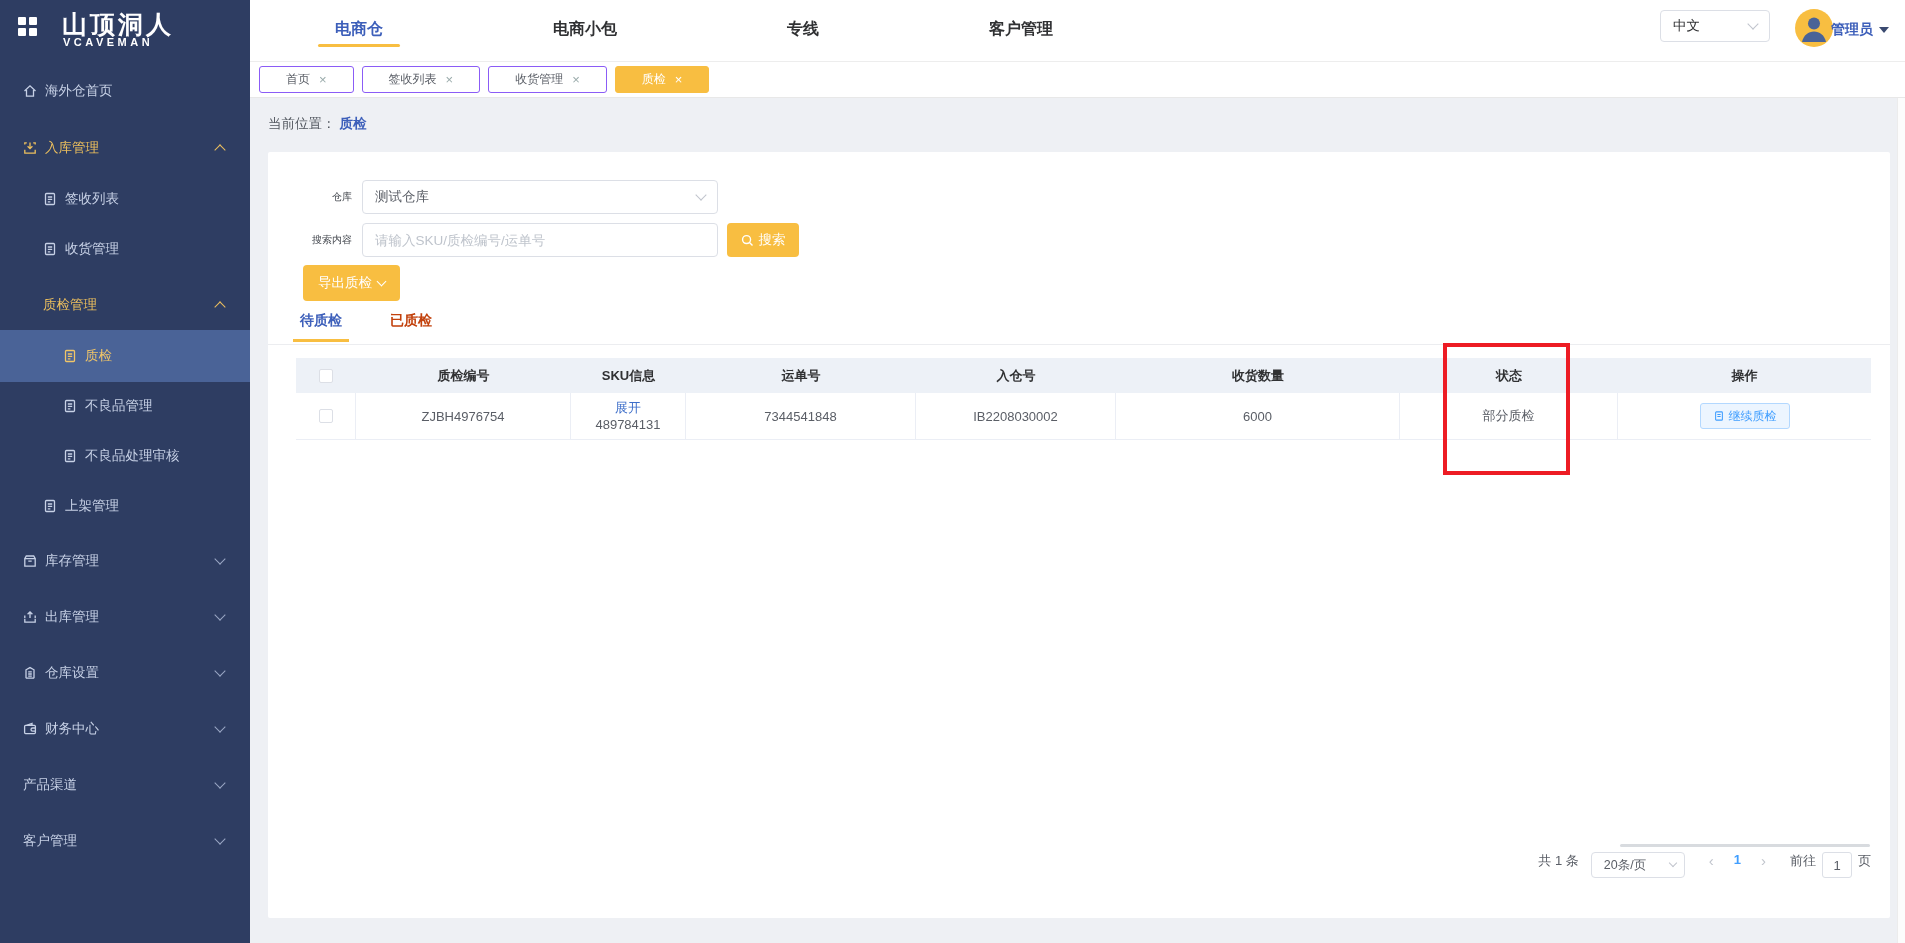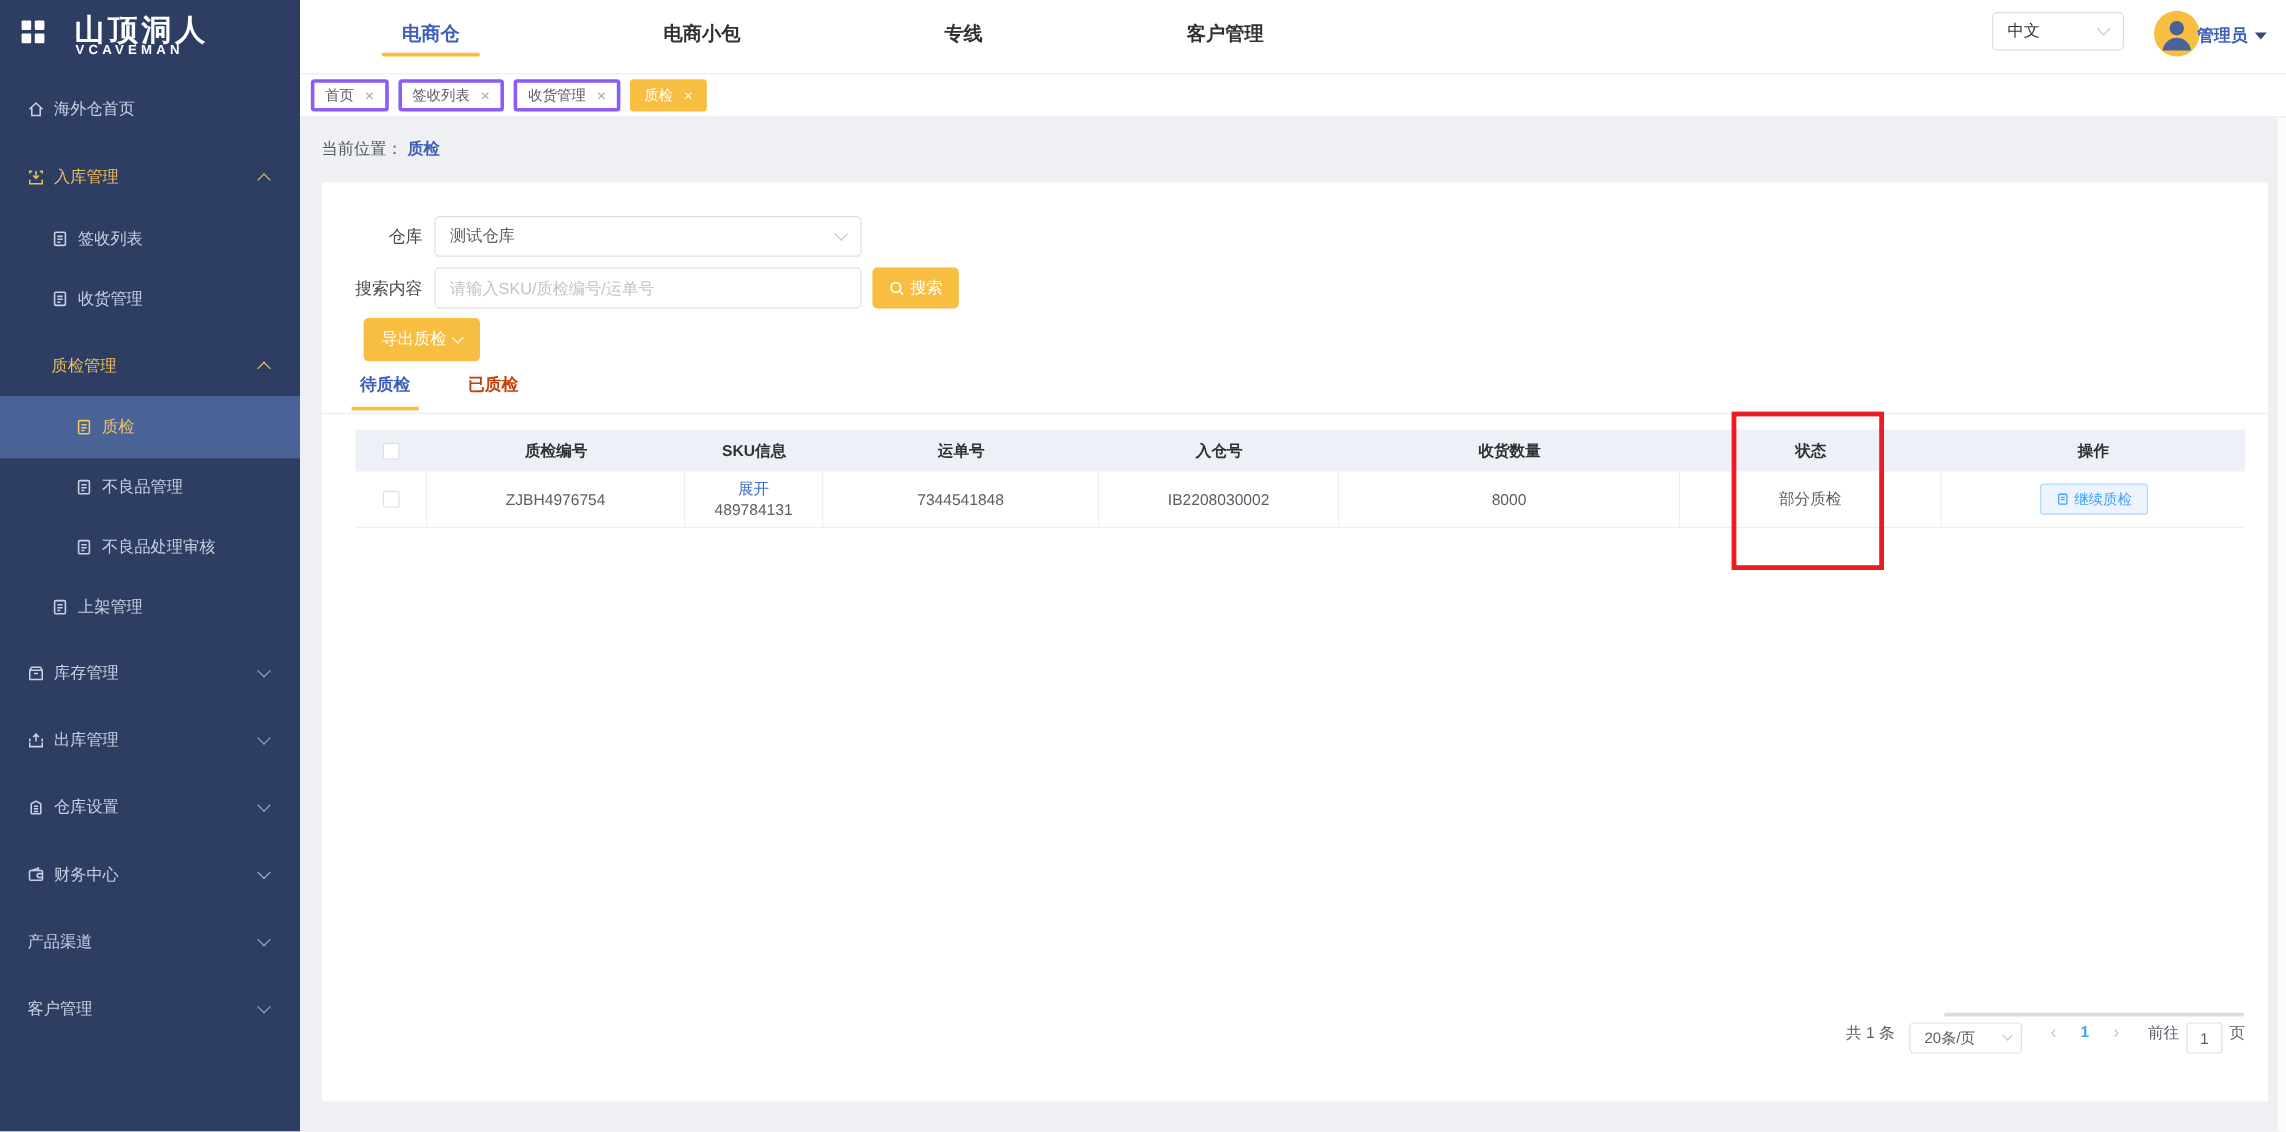--- a/index.html
+++ b/index.html
@@ -42,35 +42,35 @@
                  display:flex; align-items:center; padding:0 12px; font-size:13.5px; color:#303133; cursor:pointer; background:#fff;}
   .lang-select .chev { position:static; border-color:#c0c4cc; margin-left:auto; }
   .avatar { position:absolute; right:72px; top:9px; width:38px; height:38px; border-radius:50%; background:#f8be41;
             display:flex; align-items:center; justify-content:center; overflow:hidden; cursor:pointer;}
   .user-name { position:absolute; right:16px; top:21px; font-size:14px; font-weight:bold; color:#3d5fba; cursor:pointer; display:flex; align-items:center;}
   .tri-down { width:0; height:0; border-left:5px solid transparent; border-right:5px solid transparent; border-top:6px solid #3a4a70; margin-left:6px; }
 
   
   .tagbar { position:absolute; left:250px; top:62px; right:0; height:36px; background:#fff; border-bottom:1px solid #e8e8e8;
             display:flex; align-items:center; padding-left:9px; z-index:2;}
-  .tag { height:27px; display:inline-flex; align-items:center; padding:0 9px; border:3px solid #8b5cf6; border-radius:3px;
+  .tag { height:27px; display:inline-flex; align-items:center; padding:0 26px; border:1px solid #8b5cf6; border-radius:3px;
          background:#fff; font-size:12px; color:#5a5e66; margin-right:8px; cursor:pointer; }
   .tag .x { margin-left:9px; color:#9aa; font-size:13px; line-height:1; }
   .tag.active { background:#f8be41; border-color:#f8be41; color:#fff; }
   .tag.active .x { color:#fff; }
 
   
   .content-bg { position:absolute; left:250px; top:98px; right:8px; bottom:0; background:#eef0f4; }
   .vscroll { position:absolute; right:0; top:98px; width:8px; bottom:0; background:#fcfcfc; border-left:1px solid #ececec; }
   .breadcrumb { position:absolute; left:268px; top:115px; font-size:13.5px; color:#51565e; }
   .breadcrumb b { color:#3d5fba; font-weight:bold; margin-left:4px;}
 
   .panel { position:absolute; left:268px; top:152px; width:1622px; height:766px; background:#fff; border-radius:2px; }
 
-  .form-label { position:absolute; width:84px; text-align:right; font-size:14px; color:#43474e; line-height:34px; }
+  .form-label { position:absolute; width:84px; text-align:right; font-size:10px; color:#43474e; line-height:34px; }
   .sel-box, .inp-box { position:absolute; left:94px; width:356px; height:34px; border:1px solid #dcdfe6; border-radius:4px;
              background:#fff; display:flex; align-items:center; padding:0 12px; font-size:13.5px; color:#5a5e66; }
   .sel-box { cursor:pointer; }
   .sel-box .chev { position:static; margin-left:auto; border-color:#c0c4cc; }
   .inp-box input { border:none; outline:none; width:100%; font-size:13.5px; color:#5a5e66; font-family:"Liberation Sans",sans-serif; }
   .inp-box input::placeholder { color:#bfc4cc; }
   .btn-yellow { background:#f8be41; color:#fff; border:none; border-radius:4px; font-size:13.5px;
                 display:inline-flex; align-items:center; justify-content:center; cursor:pointer; font-family:"Liberation Sans",sans-serif;}
   .btn-search { position:absolute; left:459px; top:0; width:72px; height:34px; gap:5px;}
   .btn-export { position:absolute; left:35px; top:113px; width:97px; height:36px; gap:6px; }
@@ -366,21 +366,21 @@
       <div class="tcell c0">
           <span class="checkbox"></span>
         </div>
       <div class="tcell c1">ZJBH4976754</div>
       <div class="tcell c2">
         <span class="link-blue">展开</span>
         <span class="sku-num">489784131</span>
       </div>
       <div class="tcell c3">7344541848</div>
       <div class="tcell c4">IB2208030002</div>
-      <div class="tcell c5">8000</div>
+      <div class="tcell c5">6000</div>
       <div class="tcell c6">部分质检</div>
       <div class="tcell c7">
         <button class="btn-plain">
           <svg width="12" height="12" viewBox="0 0 16 16" fill="none" stroke="#409eff" stroke-width="1.4">
               <rect x="3.5" y="2.5" width="9" height="11" rx="1"></rect>
               <path d="M5.8 6h4.4M5.8 8.6h4.4"></path>
             </svg>
           <span>继续质检</span>
         </button>
       </div>

